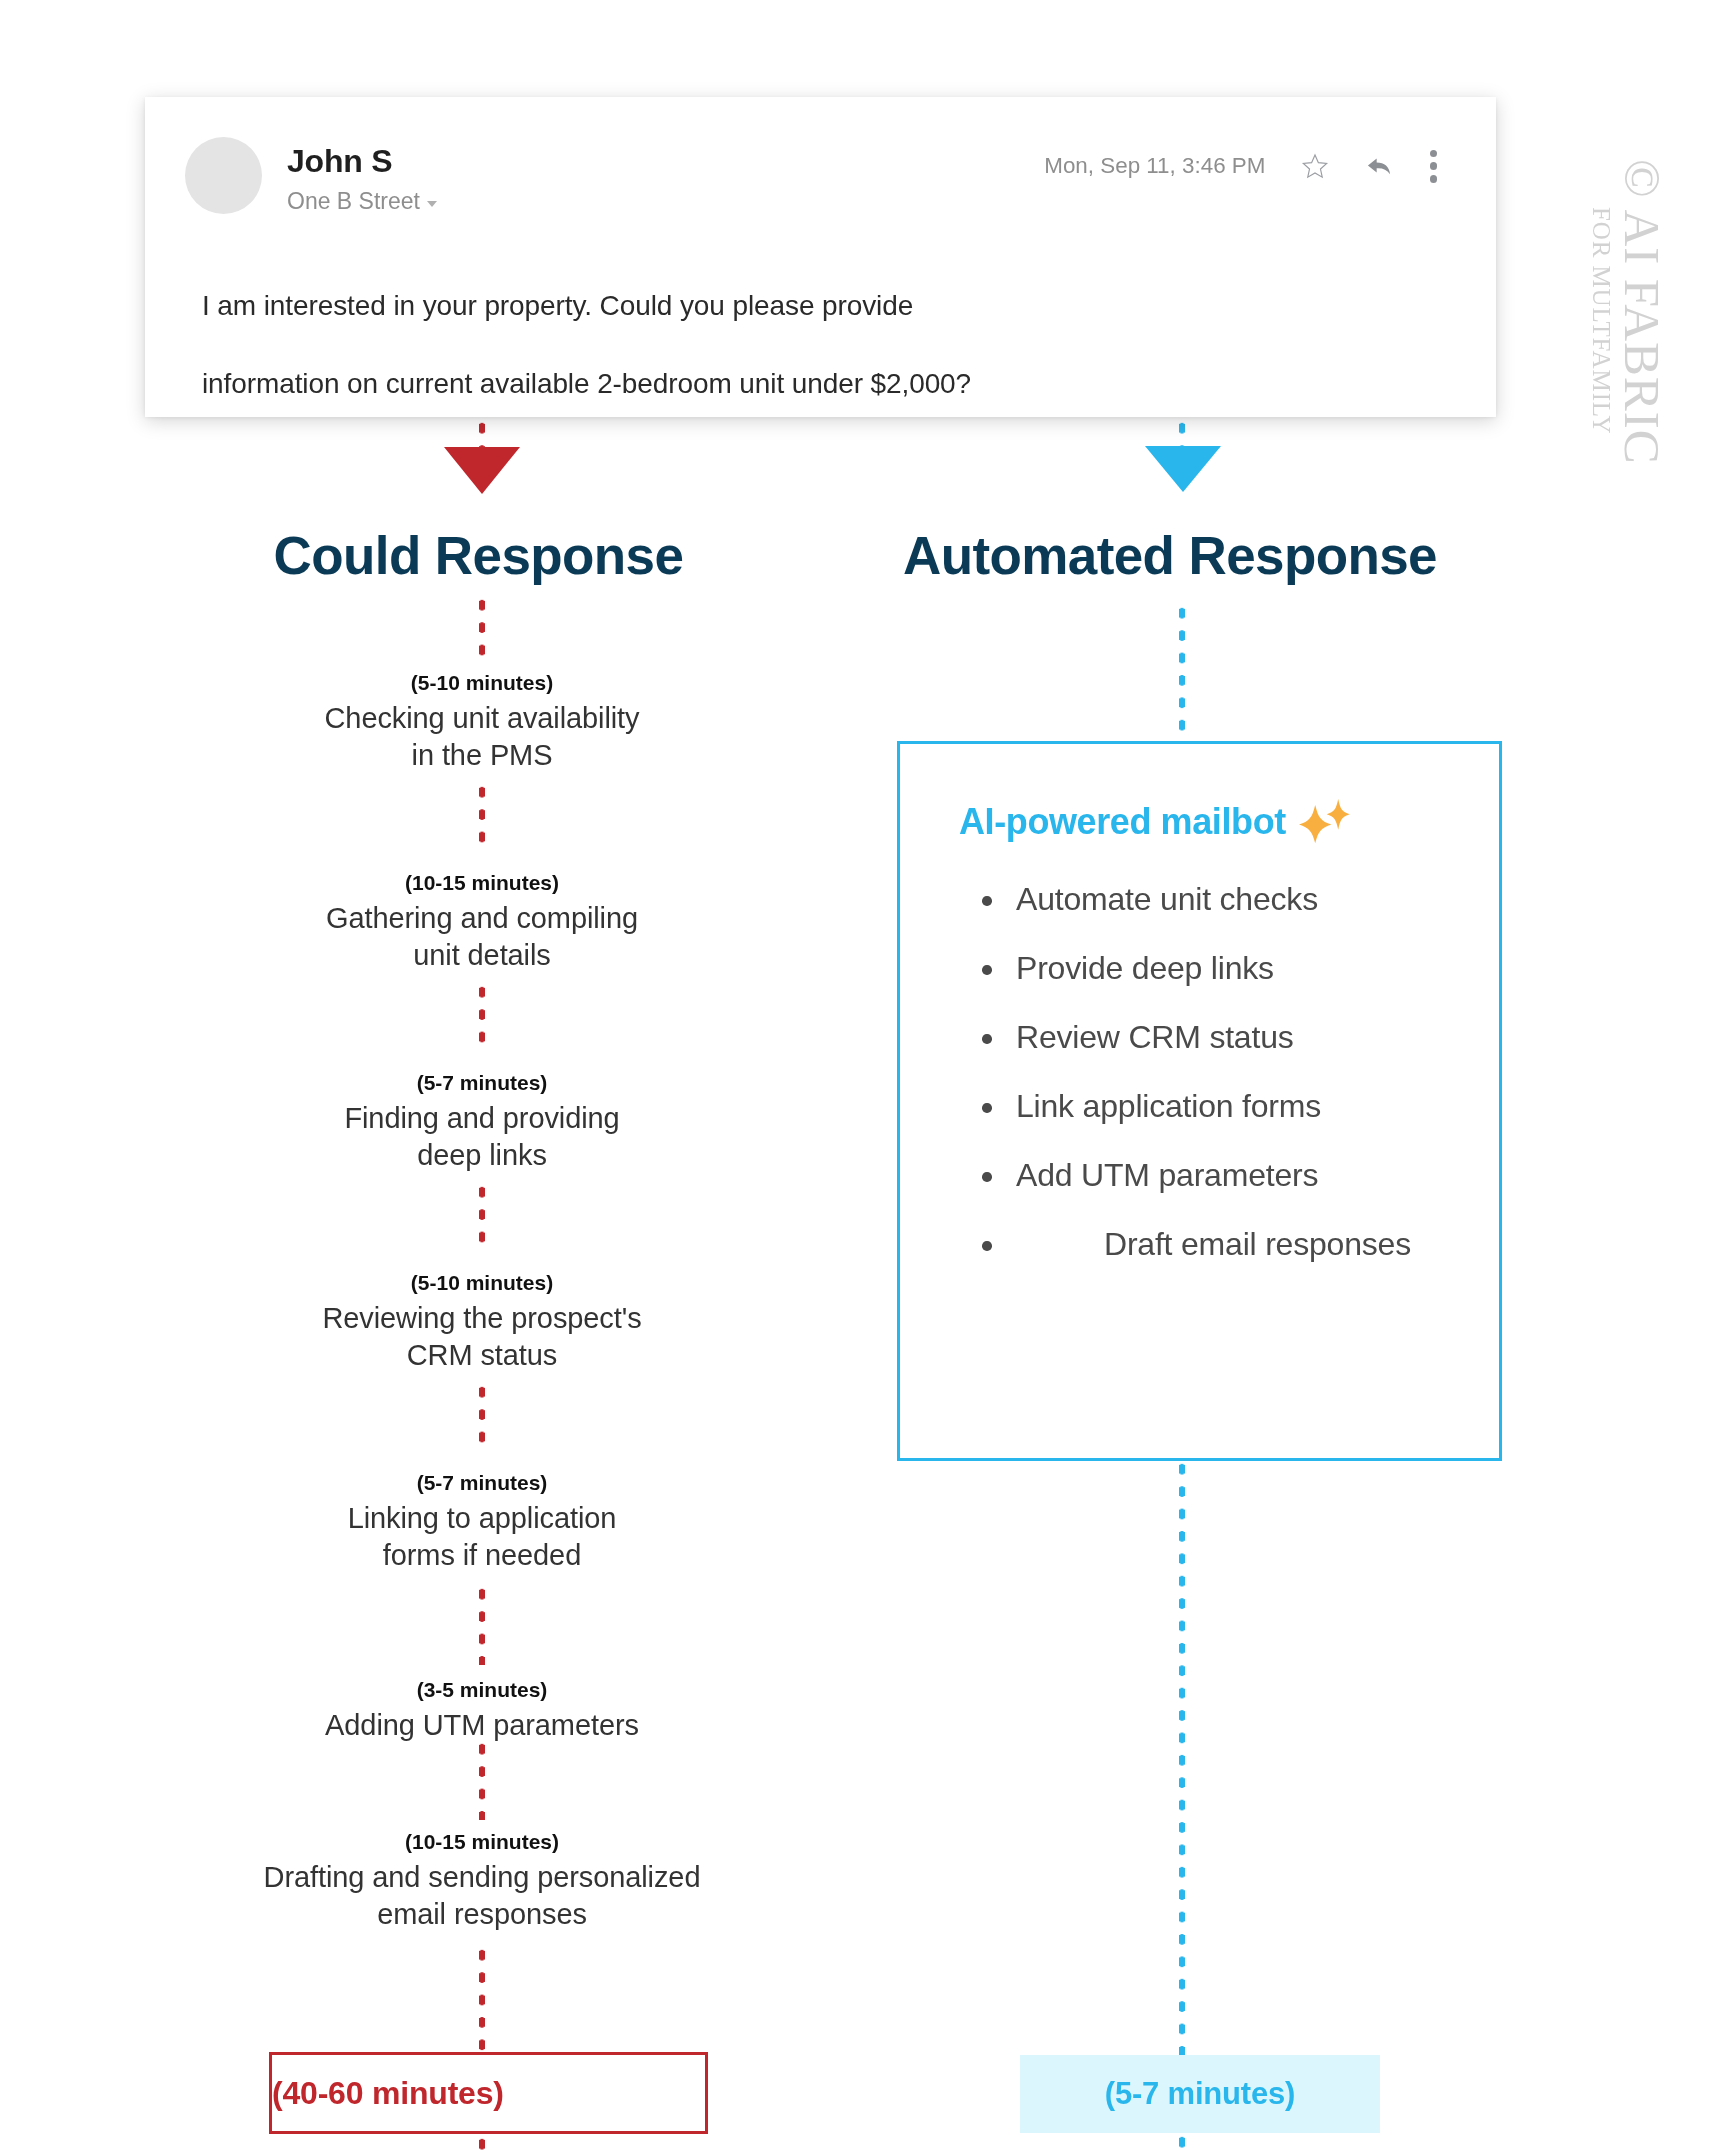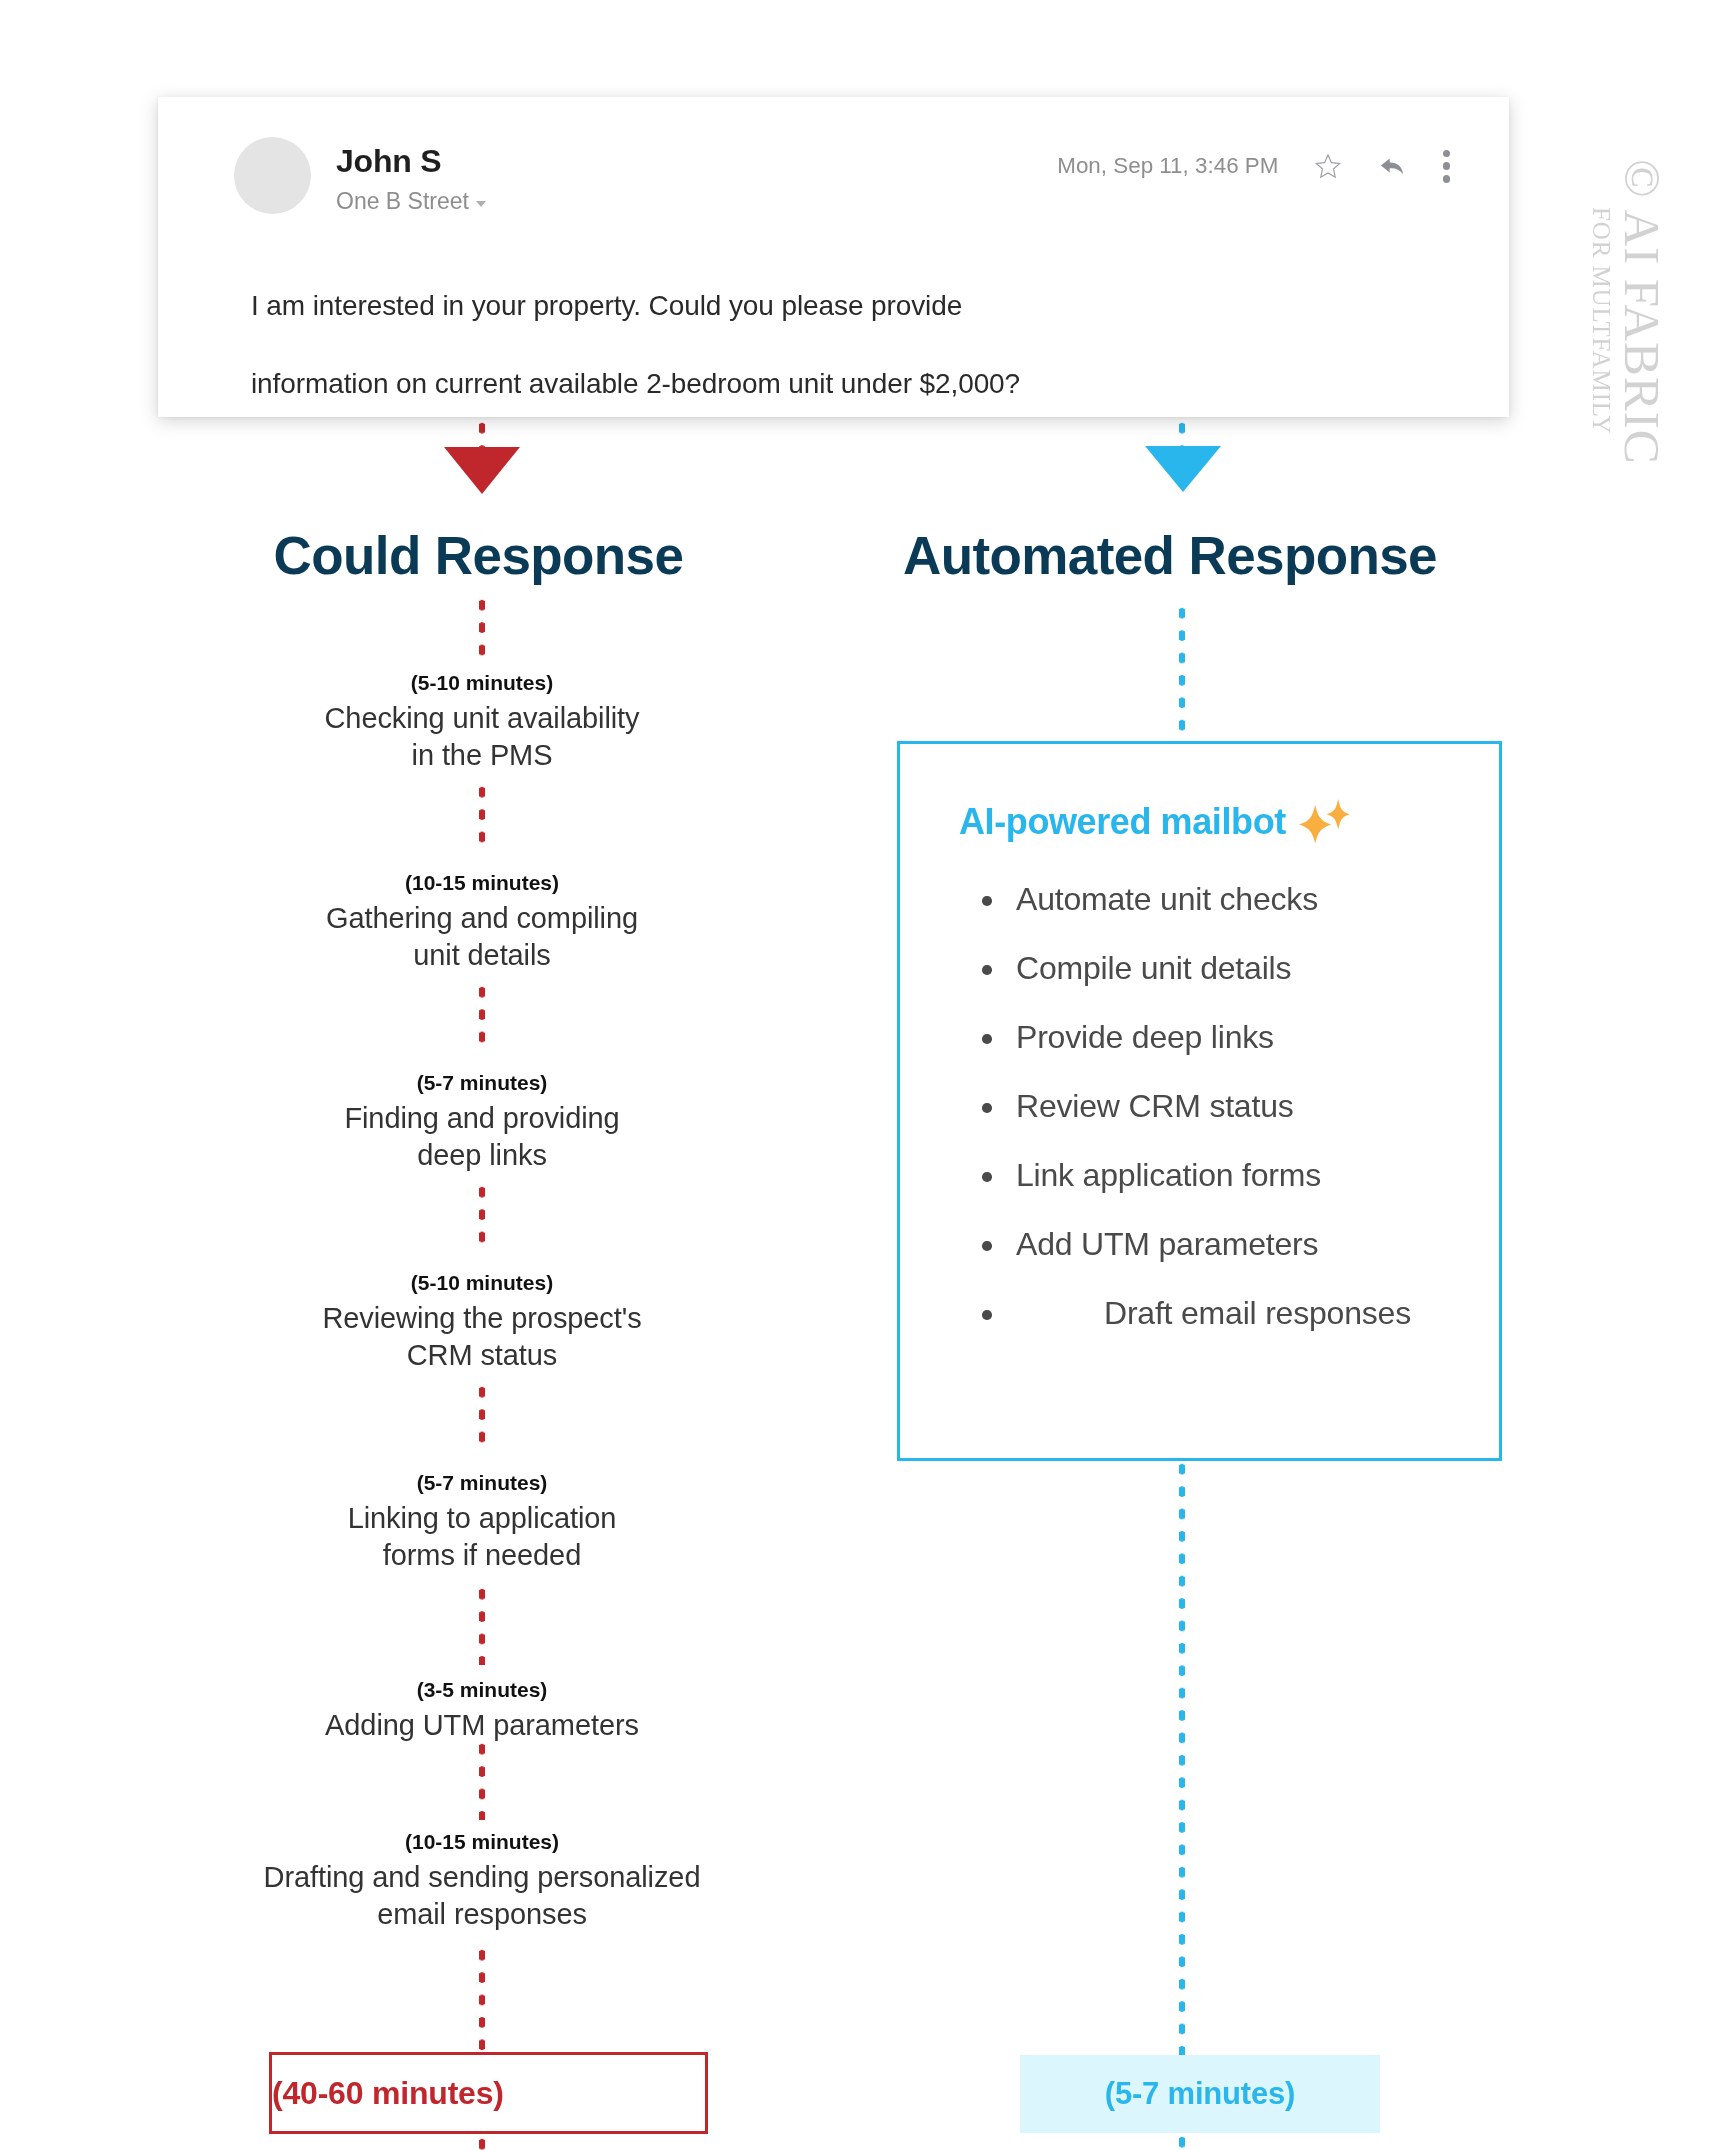--- a/index.html
+++ b/index.html
@@ -48,25 +48,24 @@
   }
 
   
   .email-card {
     position: absolute;
     background: #ffffff;
     box-shadow: 0 4.3px 18px rgba(0,0,0,0.17), 0 0.9px 4.3px rgba(0,0,0,0.08);
     z-index: 5;
   }
   #email-top {
-    left: 158px;
+    left: 145px;
     top: 97px;
     width: 1351px;
     height: 320px;
-    padding-left: 36px;
   }
 
   .email-head {
     position: relative;
     display: flex;
     align-items: flex-start;
     padding: 38px 40px 0 40px;
   }
 
   .avatar {
@@ -408,21 +407,20 @@
   <div id="mailbot">
     <div id="mailbot-title">
       <span>AI-powered mailbot</span>
       <svg width="52" height="46" viewBox="0 0 122 108">
         <path d="M38 28 C45 58 52 66 76 74 C52 82 45 90 38 118 C31 90 24 82 0 74 C24 66 31 58 38 28 Z" fill="#F9AF3F" transform="translate(0,-14)"></path>
         <path d="M92 0 C97 24 101 30 119 36 C101 42 97 48 92 72 C87 48 83 42 65 36 C83 30 87 24 92 0 Z" fill="#F9AF3F"></path>
       </svg>
     </div>
     <ul id="mailbot-list">
       <li>Automate unit checks</li>
-      <li>Compile unit details</li>
       <li>Provide deep links</li>
       <li>Review CRM status</li>
       <li>Link application forms</li>
       <li>Add UTM parameters</li>
       <li>Draft email responses</li>
     </ul>
   </div>
 
   <div class="dot-line blue" style="left:1179px; top:1458px; height:600px;"></div>
 

